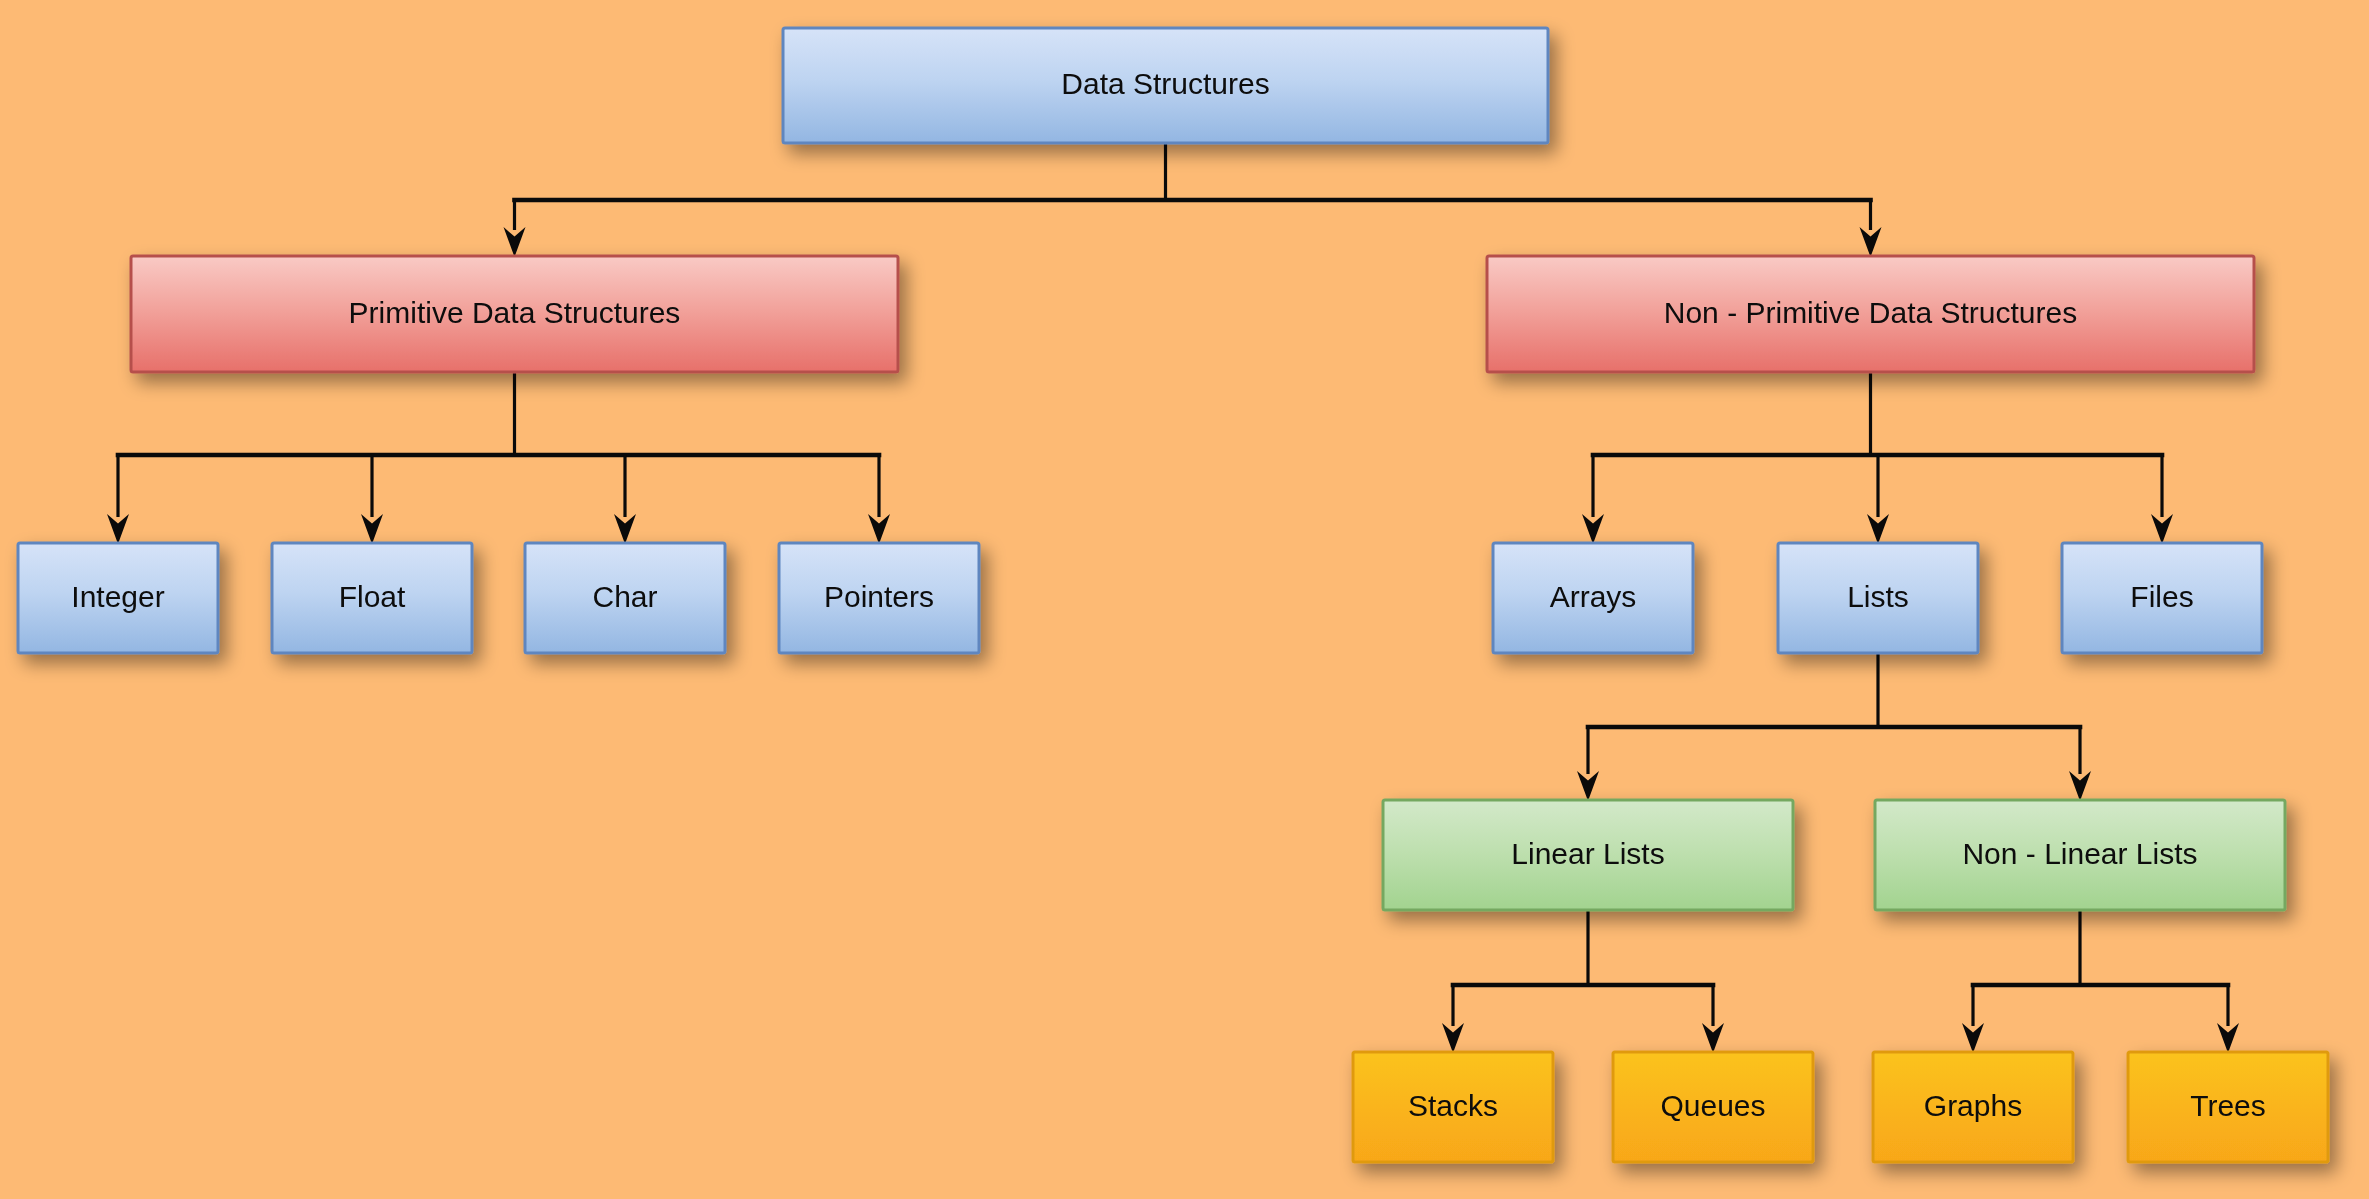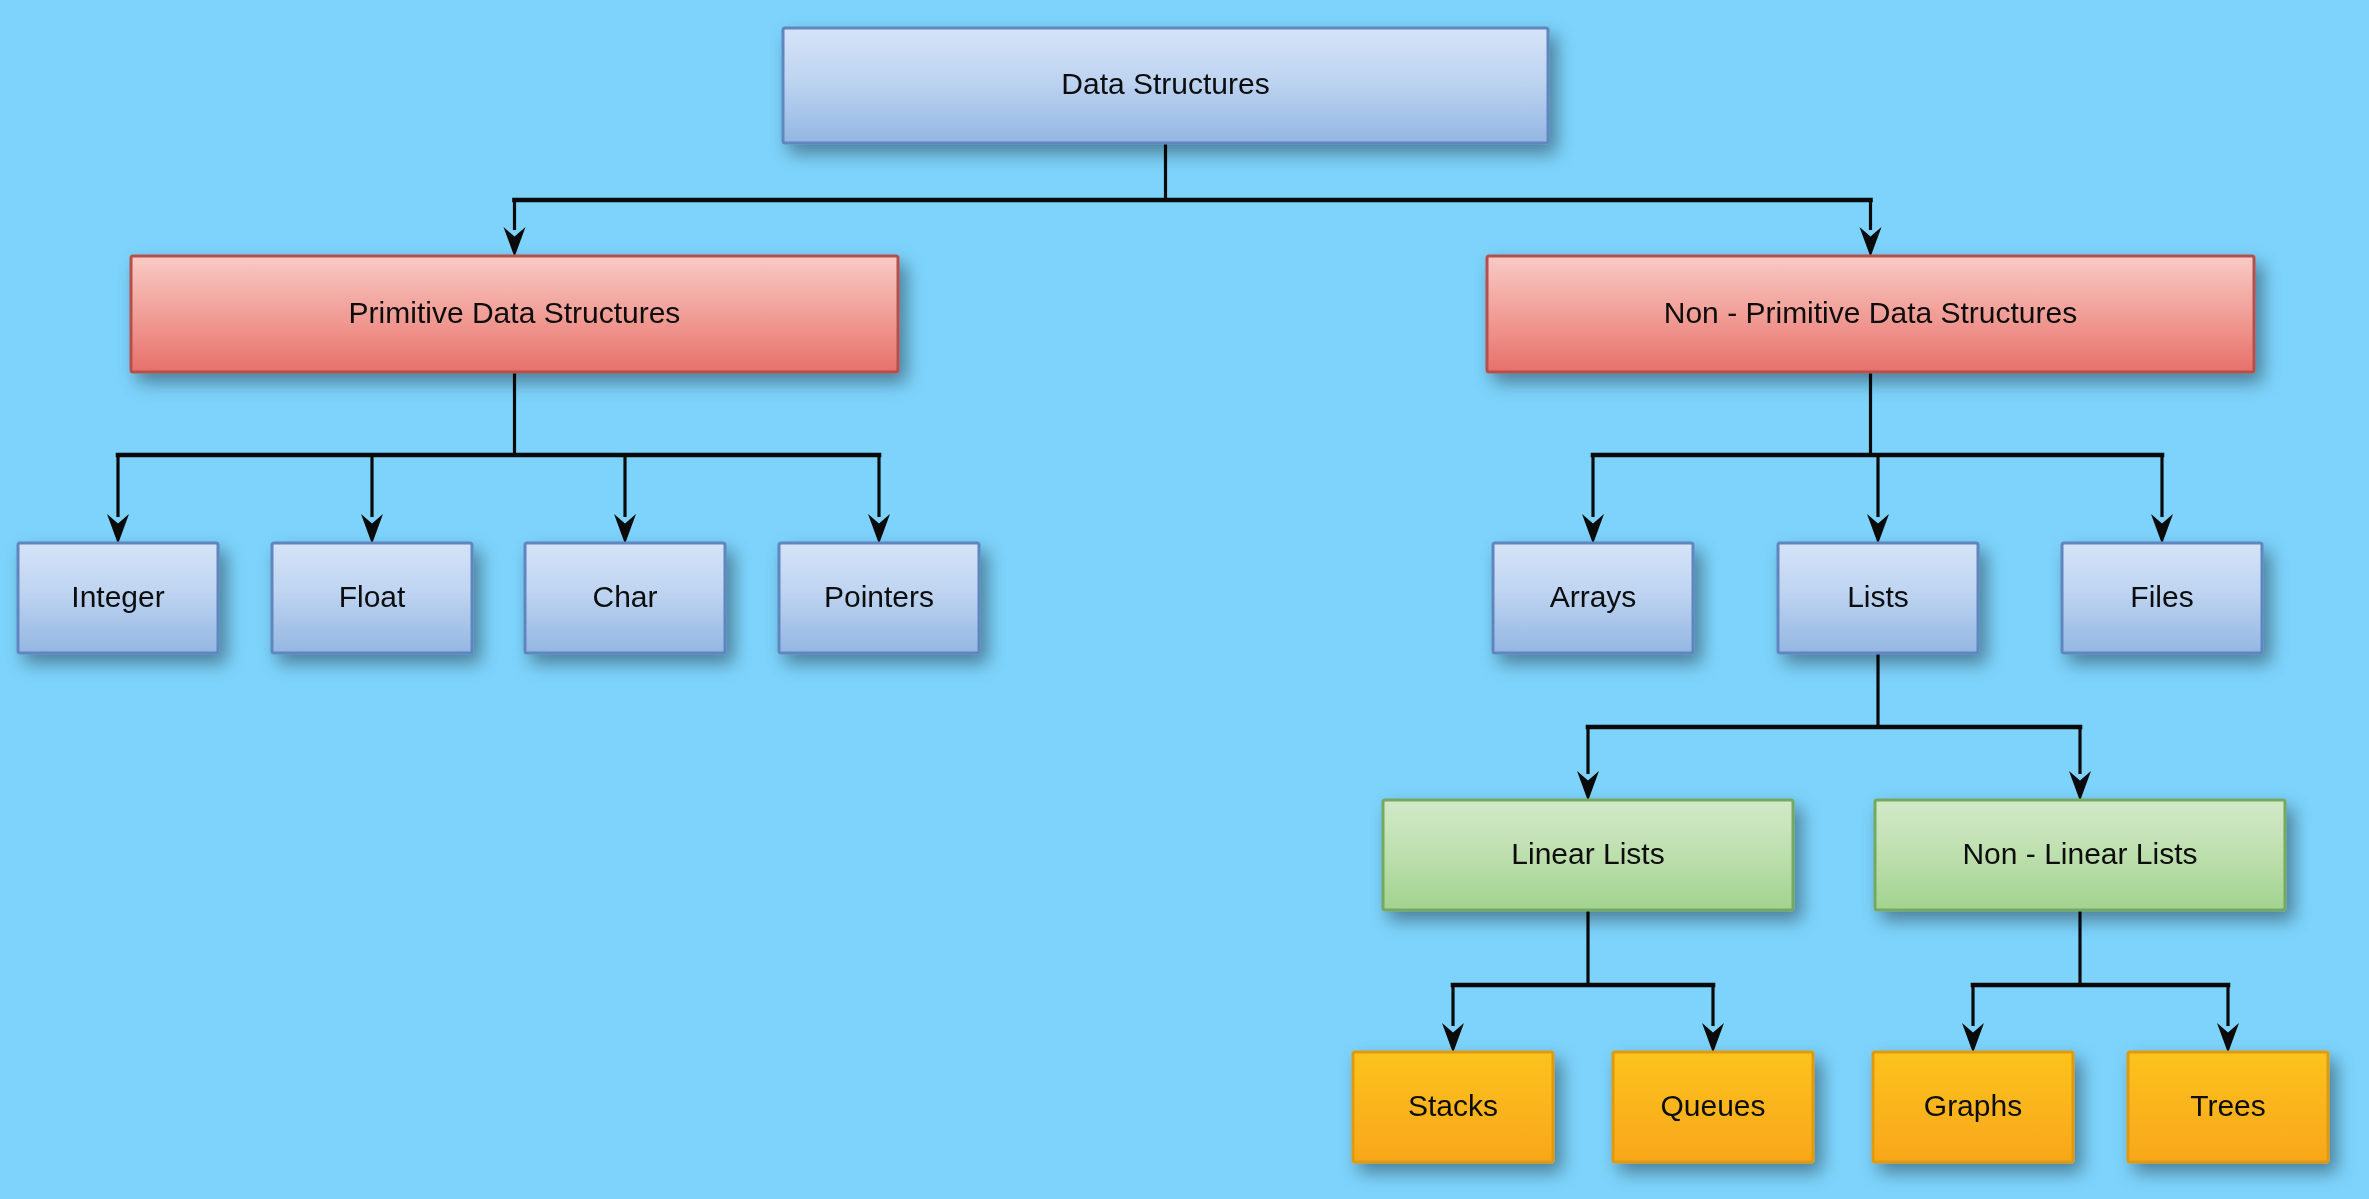--- a/index.html
+++ b/index.html
@@ -11,21 +11,21 @@
   body {
     width: 2369px;
     height: 1199px;
     overflow: hidden;
     font-family: "Liberation Sans", sans-serif;
   }
   #diagram-root {
     position: relative;
     width: 2369px;
     height: 1199px;
-    background: #7dd3fc;
+    background: #fdba74;
   }
   #diagram-svg {
     position: absolute;
     top: 0;
     left: 0;
     width: 2369px;
     height: 1199px;
   }
   .node-label {
     font-family: "Liberation Sans", sans-serif;

